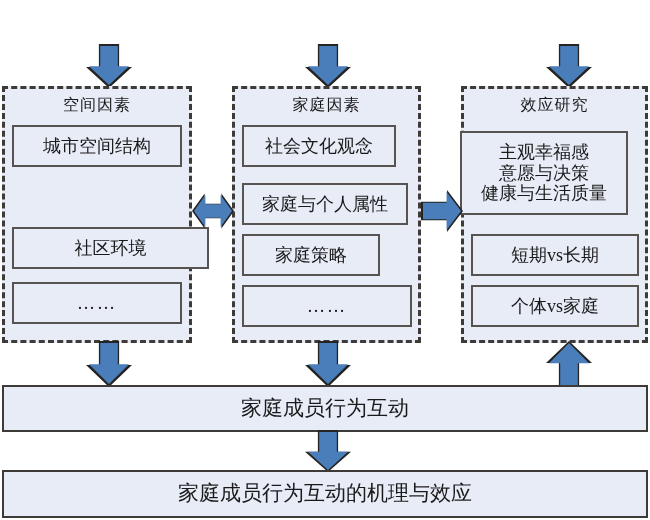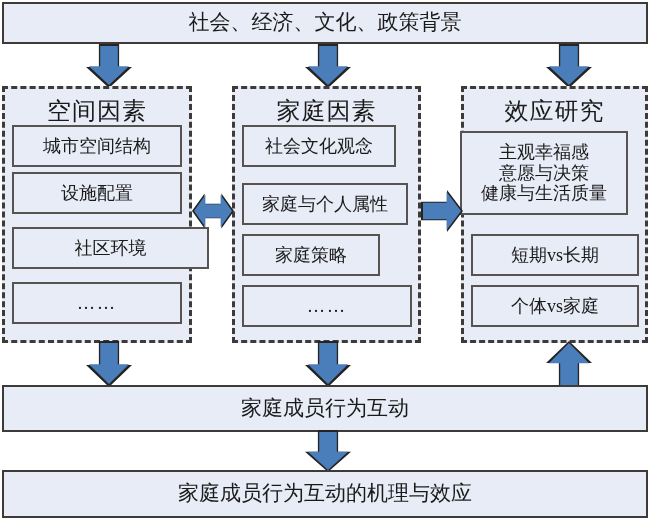--- a/index.html
+++ b/index.html
@@ -35,21 +35,21 @@
   .panel{
     position:absolute;
     box-sizing:border-box;
     background:#e8ecf7;
     border:3px dashed #3d3a38;
   }
   .panel-title{
     position:absolute;
     left:0;right:0;top:6px;
     text-align:center;
-    font-size:24px;
+    font-size:16px;
     letter-spacing:1px;
   }
   #panel-space{left:2px;top:86px;width:190px;height:257px;}
   #panel-family{left:232px;top:86px;width:189px;height:257px;}
   #panel-effect{left:461px;top:86px;width:187px;height:257px;}
 
   
   .item{
     position:absolute;
     box-sizing:border-box;
@@ -129,36 +129,34 @@
 
   
   #arrow-r-o{left:421px;top:190px;width:42px;height:42px;}
   #arrow-r{left:423px;top:192px;width:38px;height:38px;}
 </style>
 </head>
 <body>
 
 <div id="stage">
 
-  <div class="box" id="banner-top">社会、经济、文化、政策背景</div>
 
   <div class="arrow-outline arr-down" id="arrow-top-space-o"></div>
   <div class="arrow arr-down" id="arrow-top-space"></div>
 
   <div class="arrow-outline arr-down" id="arrow-top-family-o"></div>
   <div class="arrow arr-down" id="arrow-top-family"></div>
 
   <div class="arrow-outline arr-down" id="arrow-top-effect-o"></div>
   <div class="arrow arr-down" id="arrow-top-effect"></div>
 
   <div class="panel" id="panel-space">
     <div class="panel-title">空间因素</div>
   </div>
   <div class="item" id="sp-i0">城市空间结构</div>
-  <div class="item" id="sp-i1">设施配置</div>
   <div class="item" id="sp-i2">社区环境</div>
   <div class="item dots" id="sp-i3">……</div>
 
   <div class="panel" id="panel-family">
     <div class="panel-title">家庭因素</div>
   </div>
   <div class="item" id="fa-i0">社会文化观念</div>
   <div class="item" id="fa-i1">家庭与个人属性</div>
   <div class="item" id="fa-i2">家庭策略</div>
   <div class="item dots" id="fa-i3">……</div>

